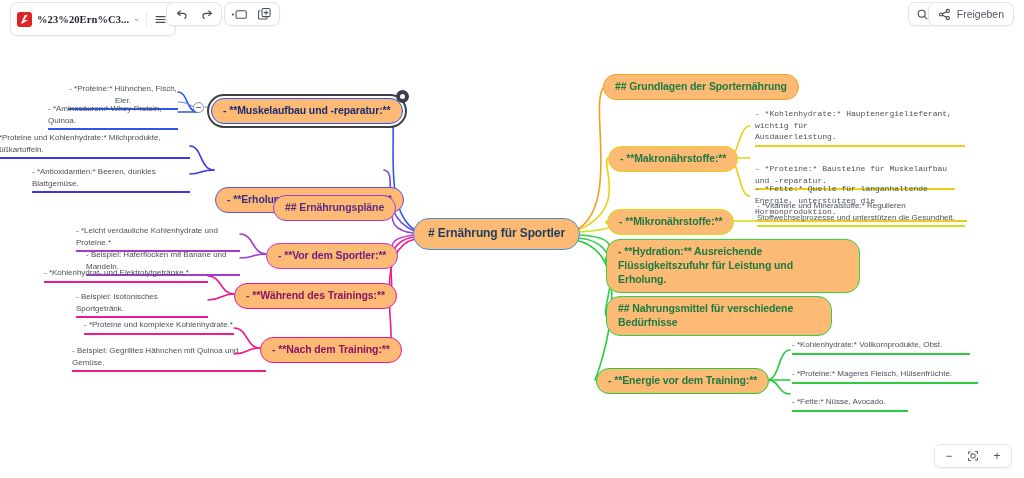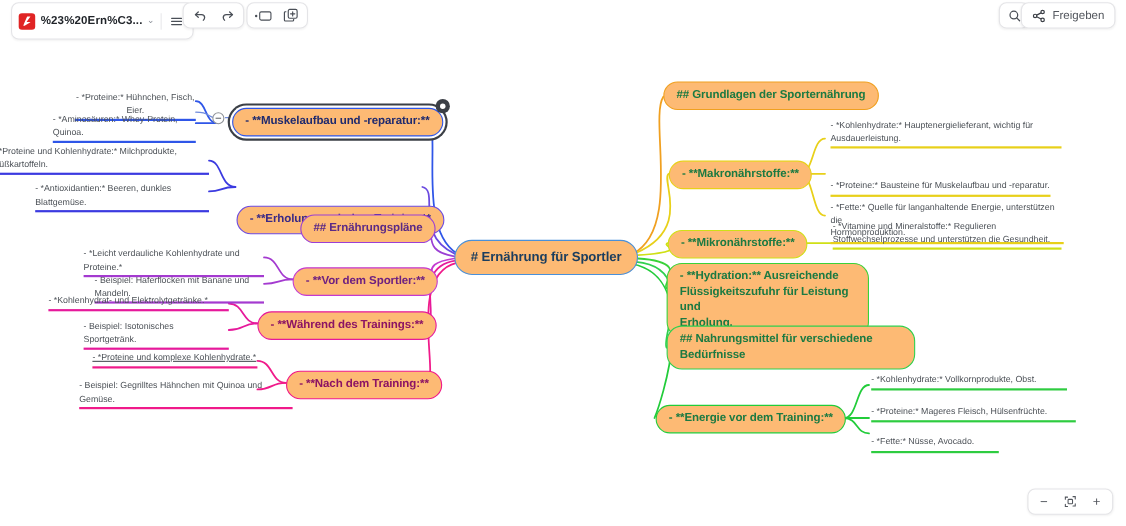--- a/index.html
+++ b/index.html
@@ -14,21 +14,21 @@
   }
 
   
   .toolbar { position:absolute; top:0; left:0; width:1024px; height:28px; }
 
   .tb-group {
     position:absolute; display:flex; align-items:center;
     background:#ffffff; border:1px solid #e4e4e7; border-radius:7px;
     height:24px; box-shadow:0 1px 2px rgba(0,0,0,.05);
   }
-  .tb-left { left:10px; top:2px; padding:16px 2px; }
+  .tb-left { left:10px; top:2px; padding:16px 2px;font-family:Liberation Serif, serif; }
   .tb-undo { left:166px; top:2px; padding:0 2px; }
   .tb-ins  { left:224px; top:2px; padding:0 2px; }
   .tb-search { right:88px; top:2px; width:28px; justify-content:center; }
   .tb-share { right:10px; top:2px; padding:0 9px; gap:6px; }
 
   .app-badge {
     width:15px; height:15px; border-radius:3px; background:#e02424;
     margin:0 5px 0 4px; position:relative; flex:none;
   }
   .app-badge::after{
@@ -93,21 +93,21 @@
   .leaf {
     position:absolute; font-size:8px; font-weight:400; color:#4c5157;
     line-height:1.45; letter-spacing:0; padding-bottom:2px;
     border-bottom:2px solid #999; white-space:pre-line;
   }
   .u-blue   { border-bottom-color:#2f56e8; }
   .u-indigo { border-bottom-color:#3b3ae0; }
   .u-purple { border-bottom-color:#a43ad0; }
   .u-magenta{ border-bottom-color:#e6199b; }
   .u-pink   { border-bottom-color:#f01a8a; }
-  .u-yellow { border-bottom-color:#e8d019; }
+  .u-yellow { border-bottom-color:#e8d019;font-family:Liberation Mono, monospace; }
   .u-lime   { border-bottom-color:#cfe016; }
   .u-green  { border-bottom-color:#2ecc40; }
 
   
   .toggle {
     position:absolute; width:11px; height:11px; border-radius:50%;
     background:#fff; border:1px solid #8f9399;
     display:flex; align-items:center; justify-content:center;
     font-size:9px; line-height:1; color:#6a6f75; z-index:8; cursor:pointer;
   }
@@ -248,21 +248,21 @@
   <div class="leaf u-yellow" style="left:755px; top:80px; width:210px;">- *Kohlenhydrate:* Hauptenergielieferant, wichtig für
 Ausdauerleistung.</div>
   <div class="leaf u-yellow" style="left:755px; top:135px; width:200px;">- *Proteine:* Bausteine für Muskelaufbau und -reparatur.</div>
   <div class="leaf u-yellow" style="left:755px; top:155px; width:212px;">- *Fette:* Quelle für langanhaltende Energie, unterstützen die
 Hormonproduktion.</div>
 
   <div class="node b3" style="left:607px; top:181px;">- **Mikronährstoffe:**</div>
   <div class="leaf u-lime" style="left:757px; top:172px; width:208px;">- *Vitamine und Mineralstoffe:* Regulieren
 Stoffwechselprozesse und unterstützen die Gesundheit.</div>
 
-  <div class="node b4" style="left:606px; top:211px; width:184px;">- **Hydration:** Ausreichende
+  <div class="node b4" style="left:606px; top:211px; width:254px;">- **Hydration:** Ausreichende
 Flüssigkeitszufuhr für Leistung und
 Erholung.</div>
 
   <div class="node b5" style="left:606px; top:268px; width:226px;">## Nahrungsmittel für verschiedene
 Bedürfnisse</div>
 
   <div class="node b6" style="left:596px; top:340px;">- **Energie vor dem Training:**</div>
   <div class="leaf u-green" style="left:792px; top:311px; width:178px;">- *Kohlenhydrate:* Vollkornprodukte, Obst.</div>
   <div class="leaf u-green" style="left:792px; top:340px; width:186px;">- *Proteine:* Mageres Fleisch, Hülsenfrüchte.</div>
   <div class="leaf u-green" style="left:792px; top:368px; width:116px;">- *Fette:* Nüsse, Avocado.</div>
@@ -284,21 +284,21 @@
 
   <div class="node l4" style="left:266px; top:215px;">- **Vor dem Sportler:**</div>
   <div class="leaf u-purple" style="left:76px; top:197px; width:164px;">- *Leicht verdauliche Kohlenhydrate und Proteine.*</div>
   <div class="leaf u-purple" style="left:86px; top:221px; width:154px;">- Beispiel: Haferflocken mit Banane und Mandeln.</div>
 
   <div class="node l5" style="left:234px; top:255px;">- **Während des Trainings:**</div>
   <div class="leaf u-magenta" style="left:44px; top:239px; width:164px;">- *Kohlenhydrat- und Elektrolytgetränke.*</div>
   <div class="leaf u-magenta" style="left:76px; top:263px; width:132px;">- Beispiel: Isotonisches Sportgetränk.</div>
 
   <div class="node l6" style="left:260px; top:309px;">- **Nach dem Training:**</div>
-  <div class="leaf u-pink" style="left:84px; top:291px; width:150px;text-decoration:underline;">- *Proteine und komplexe Kohlenhydrate.*</div>
+  <div class="leaf u-pink" style="left:84px; top:291px; width:150px;">- *Proteine und komplexe Kohlenhydrate.*</div>
   <div class="leaf u-pink" style="left:40px; top:317px; width:194px;margin-left:32px;">- Beispiel: Gegrilltes Hähnchen mit Quinoa und Gemüse.</div>
 
 </div>
 
 <div class="zoomctl">
   <div class="zbtn">−</div>
   <div class="zbtn">
     <svg width="12" height="12" viewBox="0 0 16 16" fill="none" stroke="#52565d" stroke-width="1.3" stroke-linecap="round">
       <path d="M2 5.2V2.6h2.7M11.3 2h2.7v2.7M14 10.8v2.6h-2.7M4.7 14H2v-2.7"></path>
       <rect x="5.3" y="5.3" width="5.4" height="5.4" rx="1"></rect>

